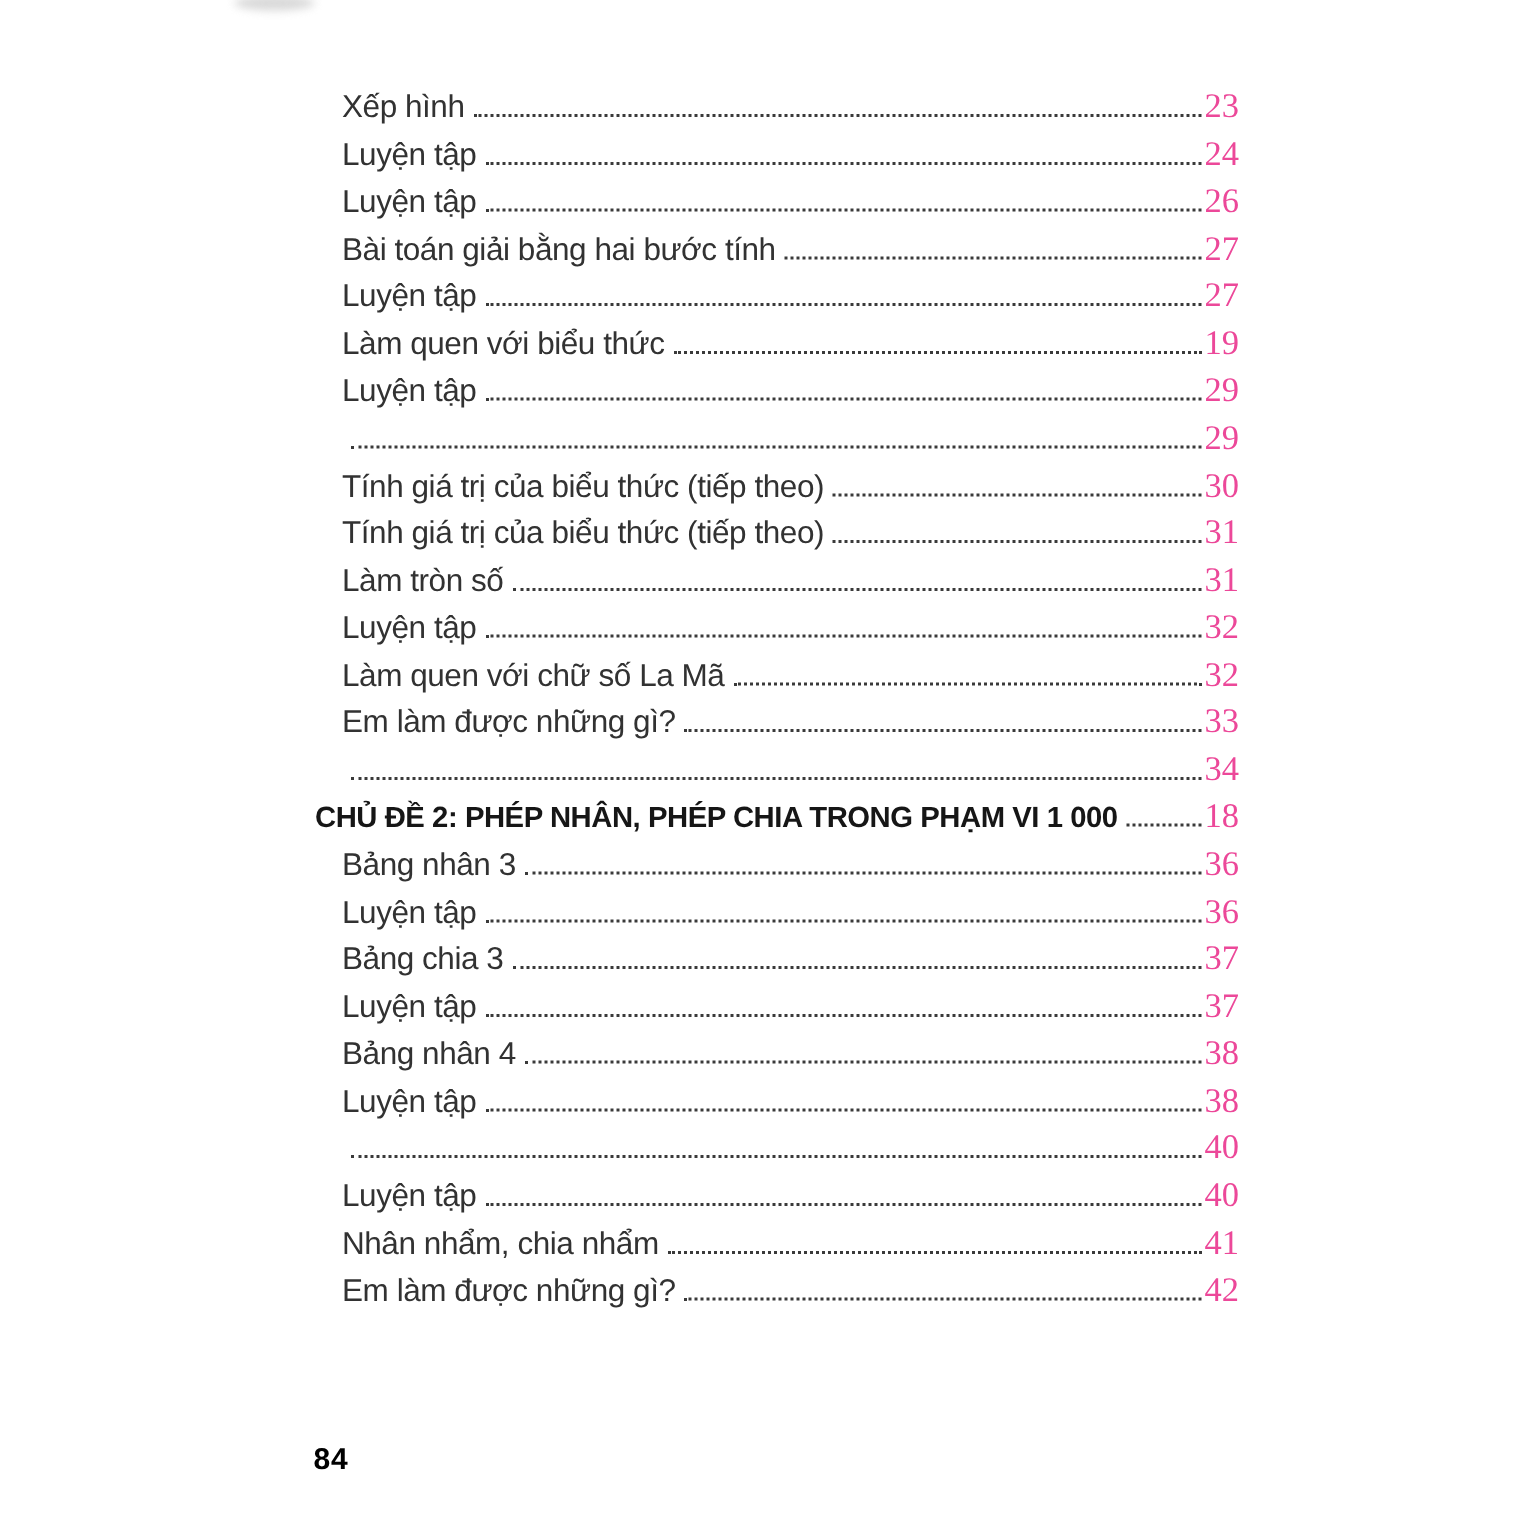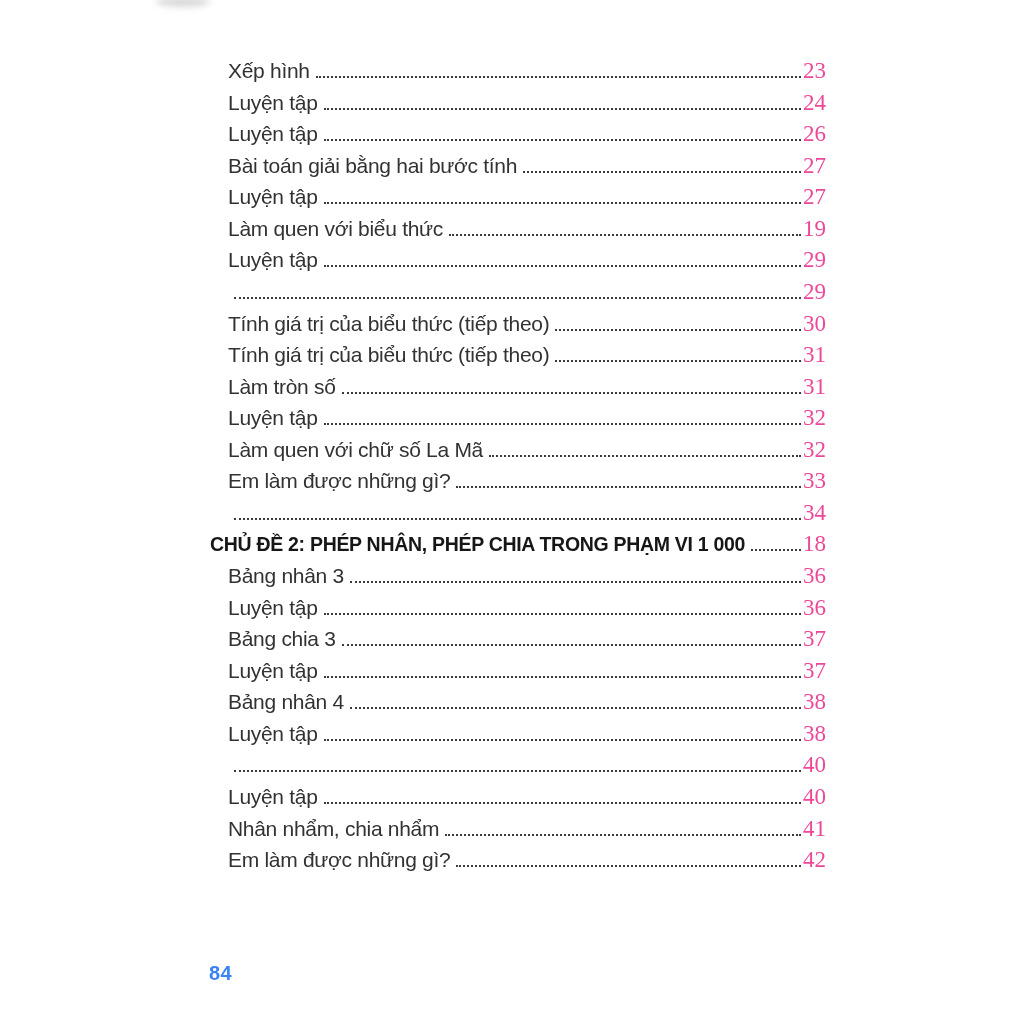--- a/index.html
+++ b/index.html
@@ -60,21 +60,21 @@
     font-size: 23px;
     line-height: 31.57px;
     color: #ec4899;
   }
   .footer-page-number {
     position: absolute;
     left: 209px; top: 962px;
     font-size: 20px;
     font-weight: 700;
     letter-spacing: 0.5px;
-    color: #3b82f6;
+    color: #000000;
   }
 </style>
 </head>
 <body>
 
 <div class="page">
   <div class="smudge"></div>
   <div class="toc" id="toc-list">
       <div class="toc-row item">
         <span class="toc-label">Xếp hình</span>

